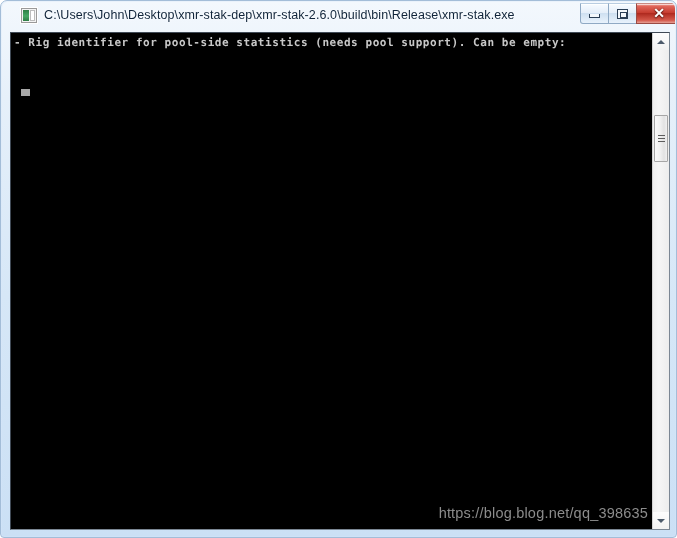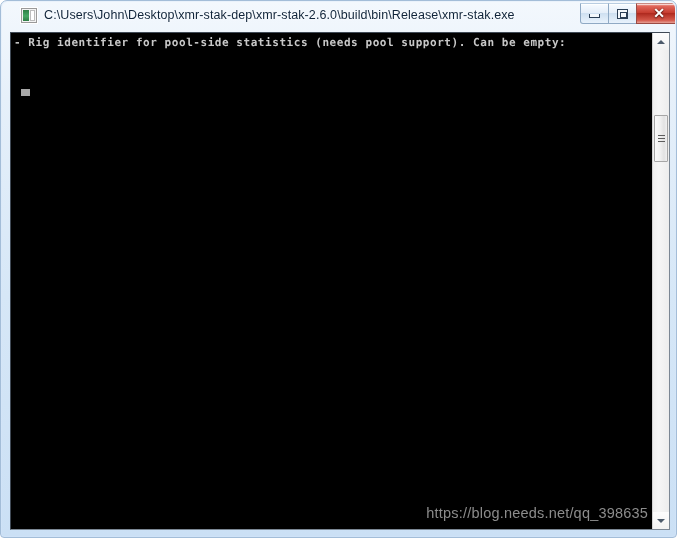--- a/index.html
+++ b/index.html
@@ -294,21 +294,21 @@
             <span class="g-close">✕</span>
           </span>
         </div>
       </div>
     </div>
 
     <div id="console-outer">
       <div id="console-screen">
         <div id="console-text">- Rig identifier for pool-side statistics (needs pool support). Can be empty:</div>
         <div id="cursor-block"></div>
-        <div id="watermark">https://blog.needs.net/qq_398635</div>
+        <div id="watermark">https://blog.blog.net/qq_398635</div>
       </div>
 
       <div id="scrollbar">
         <div class="sb-arrow" id="sb-up">
           <span class="arrow-up"></span>
         </div>
         <div id="sb-thumb">
           <span class="grip">
               <i></i>
               <i></i>

